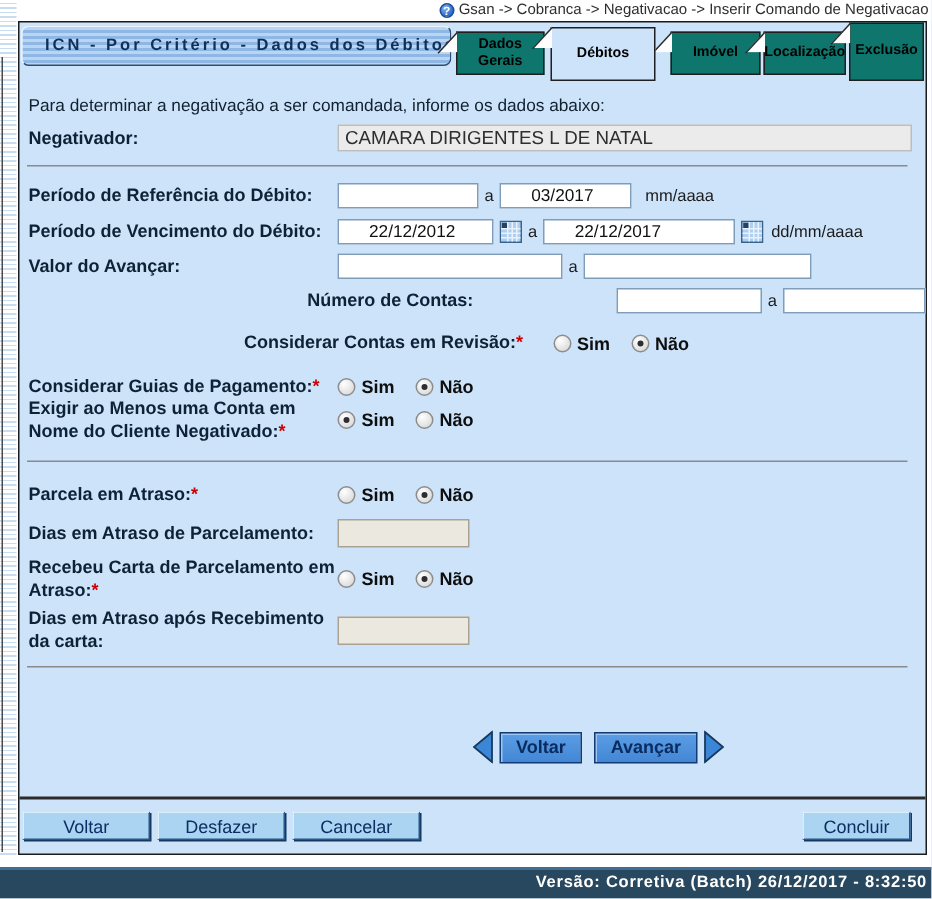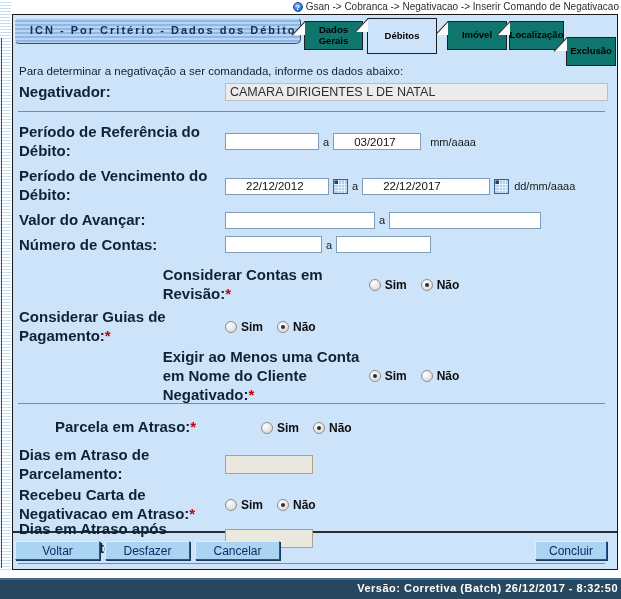--- a/index.html
+++ b/index.html
@@ -35,27 +35,27 @@
     font-size:9.5px; font-weight:bold; color:#000; line-height:1.15; cursor:default; }
   .tab::before { content:""; position:absolute; top:-1px; left:-13px; width:13px; height:14px;
     background:#fdfdfd; clip-path:polygon(0 100%, 100% 0, 100% 100%); }
   .tab::after { content:""; position:absolute; top:6px; left:-16px; width:19px; height:1px;
     background:#2a2a2a; transform:rotate(-47deg); }
   .tab.checked { background:#cde3fa; }
   .t1 { left:291px; top:6px; width:59px;  height:29px; }
   .t2 { left:354px; top:3px; width:70px;  height:36px; }
   .t3 { left:434px; top:6px; width:60px;  height:29px; }
   .t4 { left:496px; top:6px; width:55px;  height:29px; }
-  .t5 { left:553px; top:22px; width:50px;  height:29px; }
+  .t5 { left:553px; top:0; width:50px;  height:39px; }
 
   .content { position:relative; height:466px; padding:0 0 0 2px; }
   .instruction { margin:6px 0 0 4px; font-size:11.5px; color:#10212f; }
 
   .row { display:flex; align-items:center; padding-left:4px; }
-  .row .lbl { width:206px; font-size:15px; font-weight:bold; color:#0e2236; line-height:1.25; flex:none; }
+  .row .lbl { width:206px; font-size:12px; font-weight:bold; color:#0e2236; line-height:1.25; flex:none; }
   .req { display:none; }
   .req.checked { display:inline; color:#cc0000; font-weight:bold; }
 
   .ro-box { width:383px; height:18px; background:#ebebeb; border:1px solid #bdbdbd;
     font-size:12.5px; color:#2e2e2e; padding:1px 4px; line-height:14px; }
 
   input.txt { height:17px; border:1px solid #7f9db9; background:#fff; font-family:"Liberation Sans",sans-serif;
     font-size:11.5px; color:#111; padding:1px 20px; }
   input.txt:disabled { background:#ebe8df; border:1px solid #a9a192; }
   .conj { margin:0 4px; font-size:11px; color:#1a1a1a; }
@@ -155,68 +155,68 @@
       <span class="hint" style="margin-left:5px;">dd/mm/aaaa</span>
     </div>
 
     <div class="row" style="margin-top:6px;">
       <span class="lbl">Valor do Avançar:</span>
       <input class="txt" style="width: 150px;" value="">
       <span class="conj">a</span>
       <input class="txt" style="width: 152px;" value="">
     </div>
 
-    <div class="row" style="margin-top:6px;">
+    <div class="row" style="margin-top:6px;justify-content:flex-end;">
       <span class="lbl">Número de Contas:</span>
       <input class="txt" style="width: 97px;" value="">
       <span class="conj">a</span>
       <input class="txt" style="width: 95px;" value="">
     </div>
 
     <div class="row" style="margin-top:12px;justify-content:center;">
       <span class="lbl"><span>Considerar Contas em Revisão:</span><span class="req checked">*</span></span>
       <span class="radio"></span>
       <span class="optlbl">Sim</span>
       <span class="radio checked"></span>
       <span class="optlbl">Não</span>
     </div>
 
-    <div class="row" style="margin-top:4px;">
+    <div class="row" style="margin-top:14px;">
       <span class="lbl"><span>Considerar Guias de Pagamento:</span><span class="req checked">*</span></span>
       <span class="radio"></span>
       <span class="optlbl">Sim</span>
       <span class="radio checked"></span>
       <span class="optlbl">Não</span>
     </div>
 
-    <div class="row" style="margin-top:16px; height:30px;justify-content:center;">
+    <div class="row" style="margin-top:0; height:30px;">
       <span class="lbl"><span>Exigir ao Menos uma Conta em Nome do Cliente Negativado:</span><span class="req checked">*</span></span>
       <span class="radio checked"></span>
       <span class="optlbl">Sim</span>
       <span class="radio"></span>
       <span class="optlbl">Não</span>
     </div>
 
     <hr class="sep" style="margin-top:12px;">
 
-    <div class="row" style="margin-top:14px;margin-left:36px;">
+    <div class="row" style="margin-top:14px;">
       <span class="lbl"><span>Parcela em Atraso:</span><span class="req checked">*</span></span>
       <span class="radio"></span>
       <span class="optlbl">Sim</span>
       <span class="radio checked"></span>
       <span class="optlbl">Não</span>
     </div>
 
     <div class="row" style="margin-top:9px;">
       <span class="lbl">Dias em Atraso de Parcelamento:</span>
       <input class="txt" style="width: 88px; height: 19px;" disabled="" value="">
     </div>
 
     <div class="row" style="margin-top:6px; height:30px;">
-      <span class="lbl"><span>Recebeu Carta de Negativacao em Atraso:</span><span class="req checked">*</span></span>
+      <span class="lbl"><span>Recebeu Carta de Parcelamento em Atraso:</span><span class="req checked">*</span></span>
       <span class="radio"></span>
       <span class="optlbl">Sim</span>
       <span class="radio checked"></span>
       <span class="optlbl">Não</span>
     </div>
 
     <div class="row" style="margin-top:4px; height:30px;">
       <span class="lbl">Dias em Atraso após Recebimento da carta:</span>
       <input class="txt" style="width: 88px; height: 19px;" disabled="" value="">
     </div>

